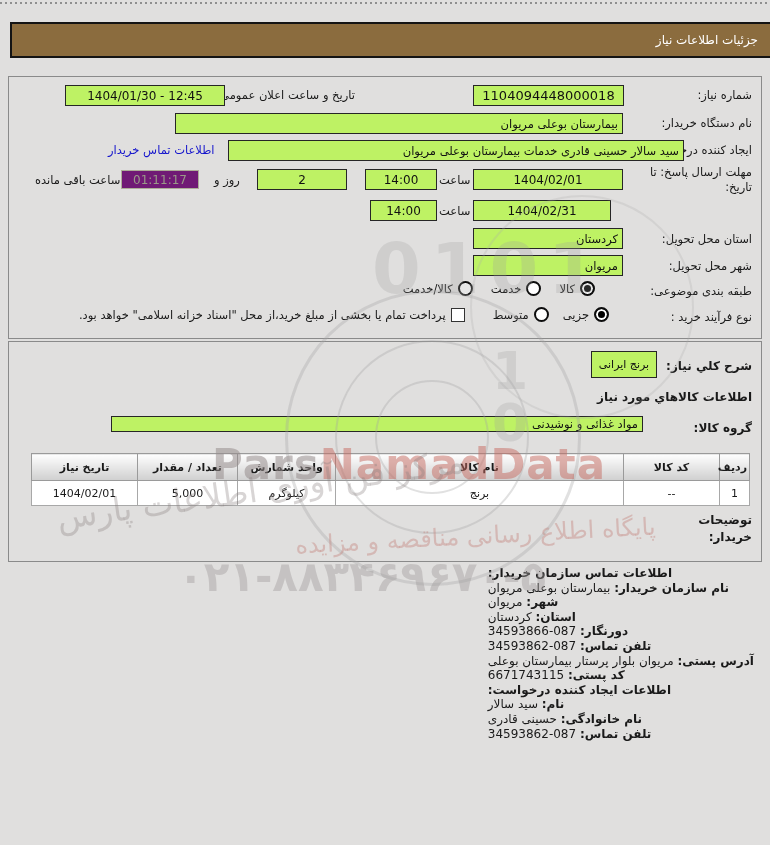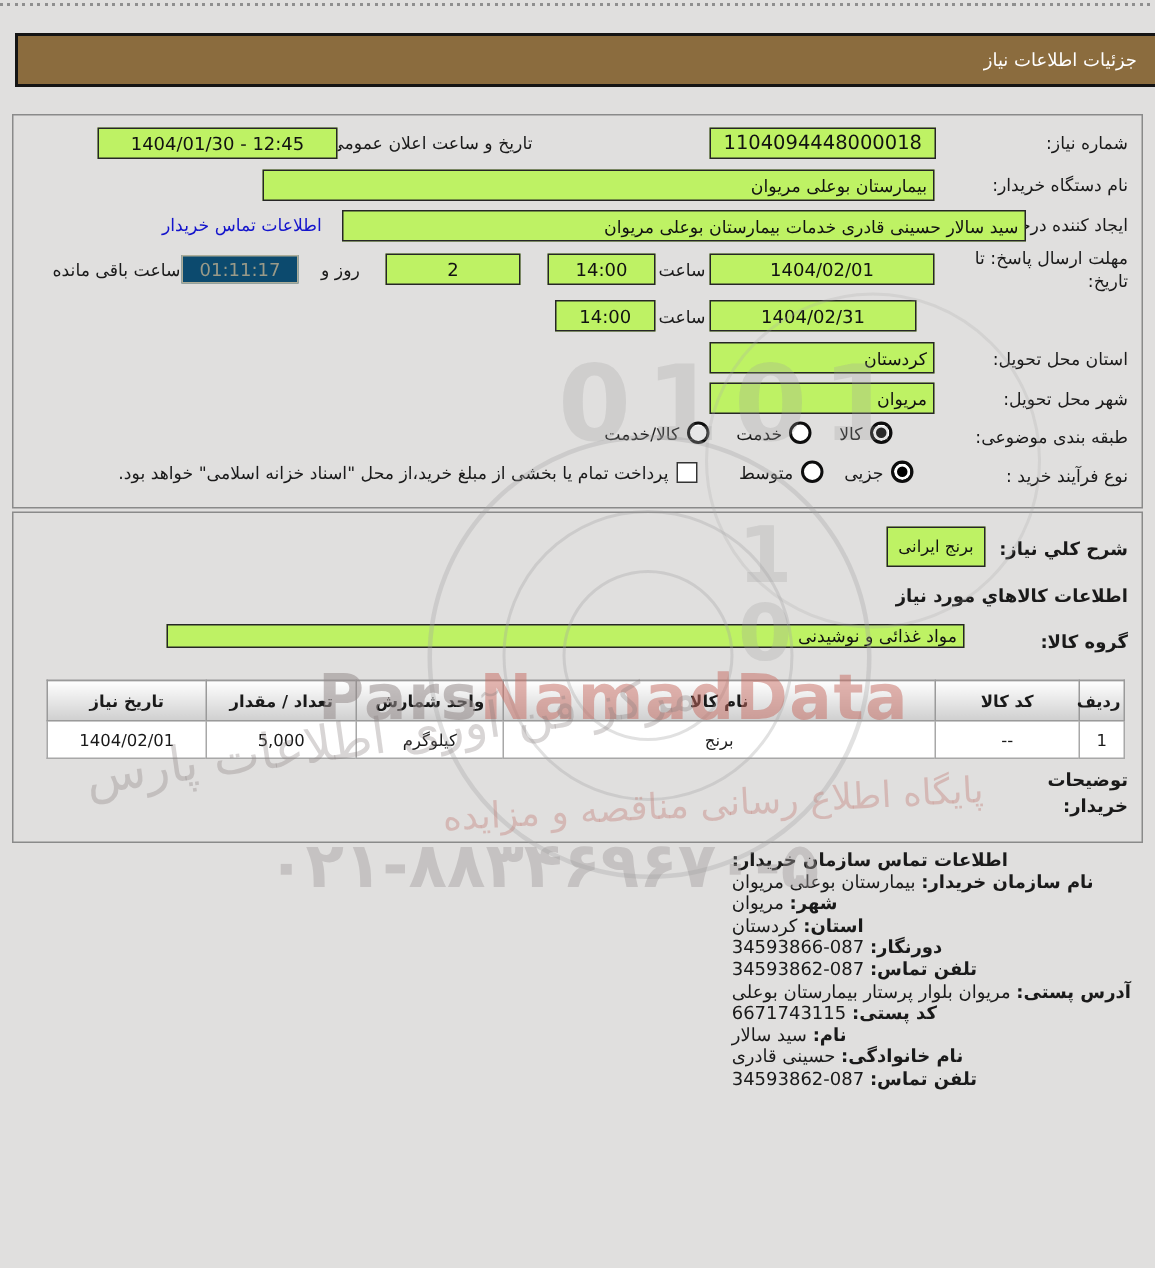--- a/index.html
+++ b/index.html
@@ -19,21 +19,21 @@
   #panel2{left:8px;top:341px;width:752px;height:219px;}
   .lbl{position:absolute;direction:rtl;text-align:right;white-space:nowrap;}
   .lbl2{position:absolute;direction:rtl;text-align:right;}
   .bold{font-weight:bold;}
   .inp{position:absolute;background:#bef264;border:1px solid #262626;
     font-family:"DejaVu Sans",sans-serif;font-size:12px;color:#111;
     display:flex;align-items:center;box-sizing:border-box;}
   .inp.center{justify-content:center;}
   .inp.rtl-val{direction:rtl;justify-content:flex-start;padding-right:4px;font-size:11.5px;}
   .link{position:absolute;color:#1414cc;cursor:pointer;font-size:11.5px;direction:rtl;}
-  .countdown{position:absolute;background:#0c4a6e;border:1px solid #adad98;color:#9a9a88;
+  .countdown{position:absolute;background:#701a75;border:1px solid #adad98;color:#9a9a88;
     display:flex;align-items:center;justify-content:center;font-size:12px;box-sizing:border-box;}
   .radio-row{position:absolute;display:flex;direction:rtl;align-items:center;}
   .opt{display:flex;direction:rtl;align-items:center;gap:5px;white-space:nowrap;}
   .radio{width:11px;height:11px;border:2px solid #0d0d0d;border-radius:50%;background:#fff;flex:0 0 auto;}
   .radio.on{background:#000;box-shadow:inset 0 0 0 2px #fff;}
   .checkbox{width:12px;height:12px;border:1px solid #333;background:#fff;flex:0 0 auto;}
   table.items{position:absolute;left:22px;top:111px;width:718px;border-collapse:collapse;
     direction:rtl;table-layout:fixed;font-size:11px;}
   table.items th{background:linear-gradient(#fefefe,#cfcfcf);border:1px solid #9a9a9a;
     font-weight:bold;height:26px;padding:0 2px;margin-top:20px;}
@@ -201,20 +201,21 @@
 
 <div class="contact">
   <div class="bold">اطلاعات تماس سازمان خریدار:</div>
   <div><span class="bold">نام سازمان خریدار:</span> <span>بیمارستان بوعلی مریوان</span></div>
   <div><span class="bold">شهر:</span> <span>مریوان</span></div>
   <div><span class="bold">استان:</span> <span>کردستان</span></div>
   <div><span class="bold">دورنگار:</span> <span dir="ltr">34593866-087</span></div>
   <div><span class="bold">تلفن تماس:</span> <span dir="ltr">34593862-087</span></div>
   <div><span class="bold">آدرس پستی:</span> <span>مریوان بلوار پرستار بیمارستان بوعلی</span></div>
   <div><span class="bold">کد پستی:</span> <span dir="ltr">6671743115</span></div>
+  <div class="bold">اطلاعات ایجاد کننده درخواست:</div>
   <div><span class="bold">نام:</span> <span>سید سالار</span></div>
   <div><span class="bold">نام خانوادگی:</span> <span>حسینی قادری</span></div>
   <div><span class="bold">تلفن تماس:</span> <span dir="ltr">34593862-087</span></div>
 </div>
 
 <div class="wm wm-circle" style="left:285px;top:290px;width:290px;height:290px;"></div>
 <div class="wm wm-circle" style="left:335px;top:340px;width:190px;height:190px;border-width:2px;"></div>
 <div class="wm wm-circle" style="left:375px;top:380px;width:110px;height:110px;border-width:2px;"></div>
 <div class="wm wm-circle" style="left:470px;top:195px;width:220px;height:220px;border-width:2px;border-color:rgba(170,170,170,0.25);"></div>
 <div class="wm wm-digits" style="left:372px;top:228px;font-size:70px;letter-spacing:10px;">0101</div>

